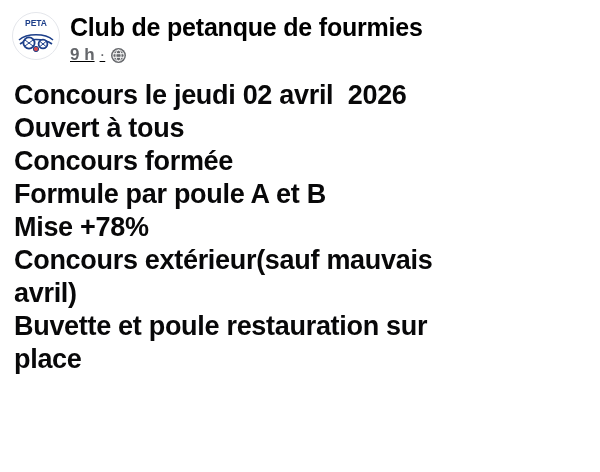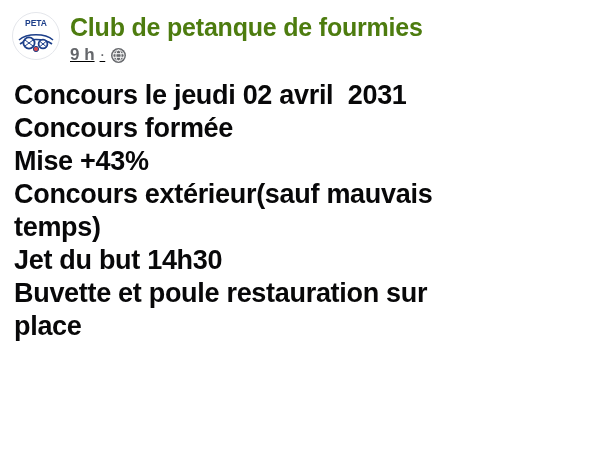--- a/index.html
+++ b/index.html
@@ -43,21 +43,21 @@
   .header-text {
     margin-left: 10px;
     display: flex;
     flex-direction: column;
     justify-content: flex-start;
     padding-top: 2px;
   }
   .page-name {
     font-size: 25px;
     font-weight: bold;
-    color: #4d7c0f;
+    color: #000000;
     line-height: 30px;
     letter-spacing: -0.2px;
     white-space: nowrap;
   }
   .meta-row {
     display: flex;
     align-items: center;
     margin-top: 3px;
     text-decoration: underline;
   }
@@ -136,21 +136,22 @@
               <path d="M2.9 9.7 H13.1"></path>
             </g>
           </svg>
         </span>
       </div>
     </div>
 
   </div>
 
   <div class="post-body">
-    <div class="post-line">Concours le jeudi 02 avril  2031</div>
+    <div class="post-line">Concours le jeudi 02 avril  2026</div>
+    <div class="post-line">Ouvert à tous</div>
     <div class="post-line">Concours formée</div>
-    <div class="post-line">Mise +43%</div>
-    <div class="post-line">Concours extérieur(sauf mauvais temps)</div>
-    <div class="post-line">Jet du but 14h30</div>
+    <div class="post-line">Formule par poule A et B</div>
+    <div class="post-line">Mise +78%</div>
+    <div class="post-line">Concours extérieur(sauf mauvais avril)</div>
     <div class="post-line">Buvette et poule restauration sur place</div>
   </div>
 
 </div>
 
 </body></html>

